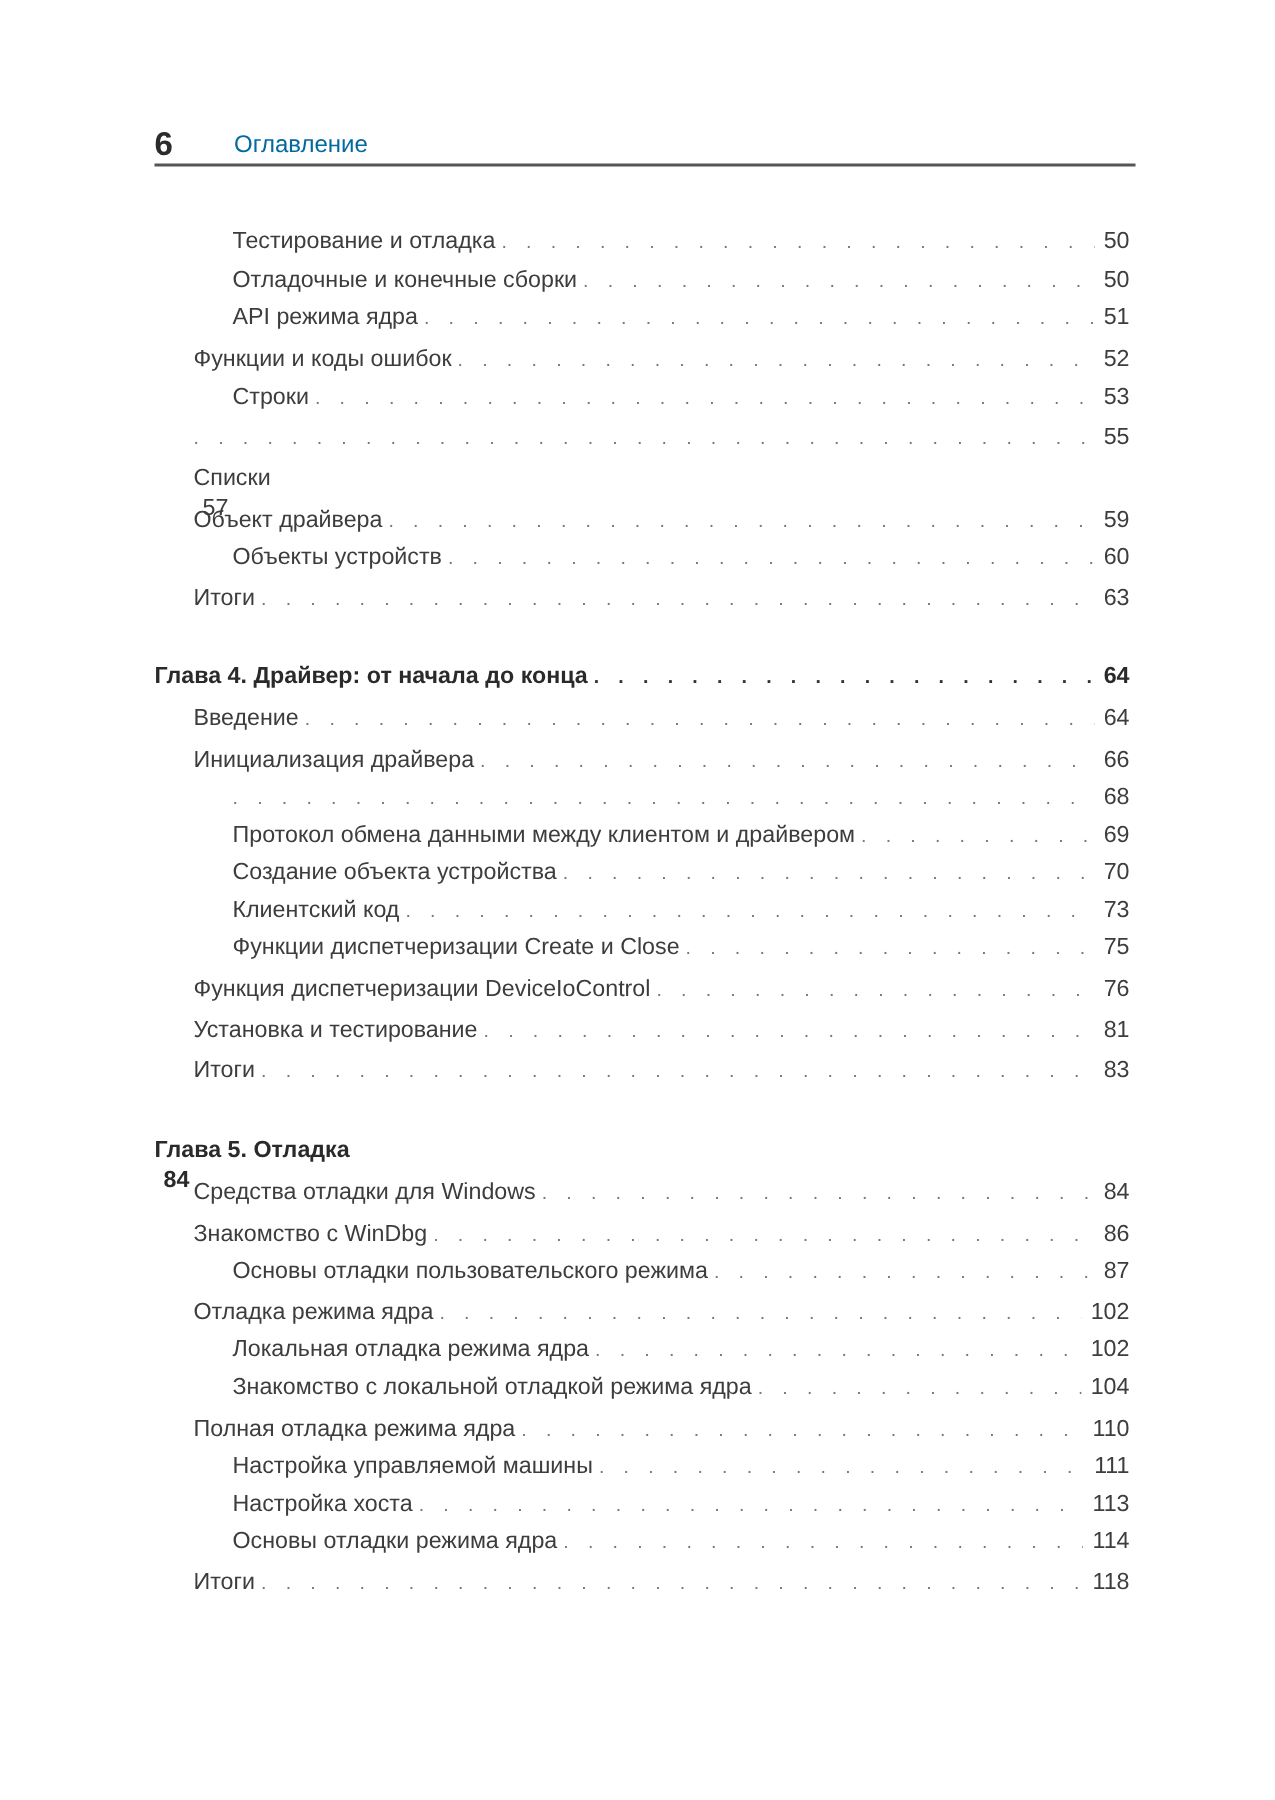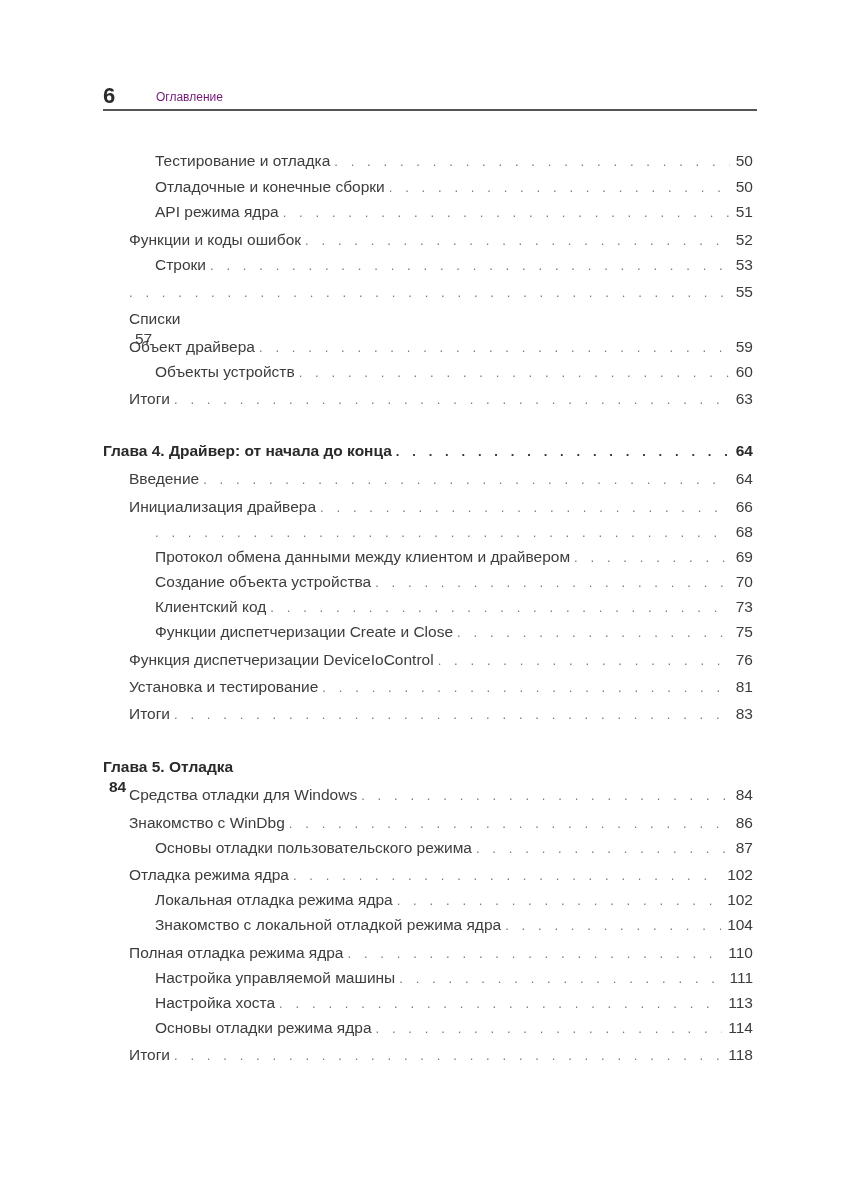--- a/index.html
+++ b/index.html
@@ -1,20 +1,20 @@
 <!DOCTYPE html>
 <html><head>
 <meta charset="utf-8">
 <style>
   html, body { margin: 0; padding: 0; }
   body { width: 850px; height: 1200px; background: #ffffff; position: relative; overflow: hidden;
          font-family: "Liberation Sans", sans-serif; color: #3a3a3a; }
   .header { position: absolute; left: 103px; top: 82px; width: 654px; height: 28px; }
   .page-num { position: absolute; left: 0; top: 0; font-size: 22px; font-weight: bold; color: #2b2b2b; line-height: 28px; }
-  .running-title { position: absolute; left: 53px; top: 4px; font-size: 12px; color: #701a75; line-height: 22px; }
+  .running-title { position: absolute; left: 53px; top: 4px; font-size: 16px; color: #0369a1; line-height: 22px; }
   .rule { position: absolute; left: 103px; top: 109px; width: 654px; height: 1.5px; background: #555; }
   .toc-row { position: absolute; right: 97px; height: 20px; display: flex; align-items: baseline;
              font-size: 15.5px; line-height: 20px; color: #3d3d3d; }
   .toc-row .label { white-space: nowrap; padding-right: 4px; }
   .toc-row .leader { flex: 1; overflow: hidden; white-space: nowrap; color: #777; letter-spacing: 4.6px; font-size: 13px; }
   .toc-row .page { white-space: nowrap; padding-left: 6px; text-align: right; }
   .lvl0 { left: 103px; font-weight: bold; color: #2a2a2a; }
   .lvl0 .leader { color: #333; font-weight: bold; }
   .lvl1 { left: 129px; }
   .lvl2 { left: 155px; }

